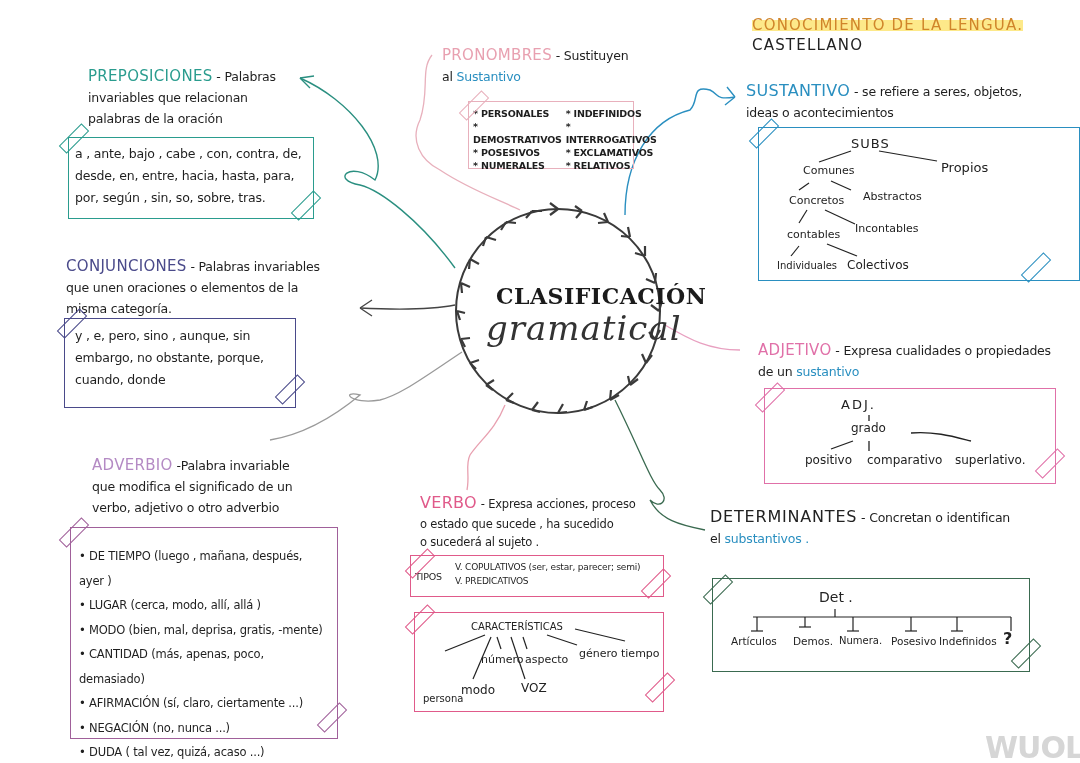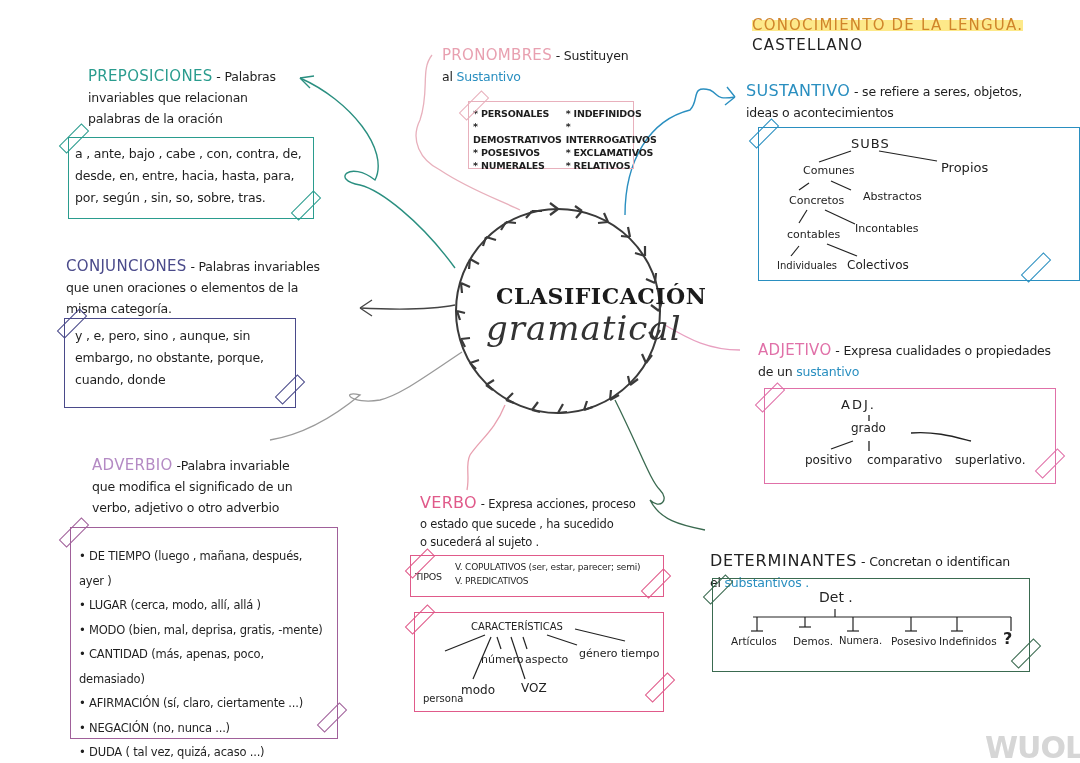--- a/index.html
+++ b/index.html
@@ -258,21 +258,21 @@
   <div class="node" style="left:66px;top:40px;font-size:11px;">número</div>
   <div class="node" style="left:110px;top:40px;font-size:11px;">aspecto</div>
   <div class="node" style="left:164px;top:34px;font-size:11px;">género</div>
   <div class="node" style="left:206px;top:34px;font-size:11px;">tiempo</div>
   <div class="node" style="left:46px;top:70px;font-size:12px;">modo</div>
   <div class="node" style="left:106px;top:68px;font-size:12px;">VOZ</div>
 </div>
 <div class="tape" style="left:404px;top:614px;border-color:#e05a8a;"></div>
 <div class="tape" style="left:644px;top:682px;border-color:#e05a8a;"></div>
 
-<div class="abs" style="left:710px;top:550px;width:350px;">
+<div class="abs" style="left:710px;top:506px;width:350px;">
   <div class="hand">
     <span class="title-word" style="color:#222;font-size:16px;letter-spacing:0.8px;">DETERMINANTES</span>
     <span>- Concretan o identifican</span>
   </div>
   <div class="hand">
     <span>el</span>
     <span style="color:#2a8fc0;">substantivos .</span>
   </div>
 </div>
 <div class="box" style="left:712px;top:578px;width:316px;height:92px;border-color:#3a6a50;">

